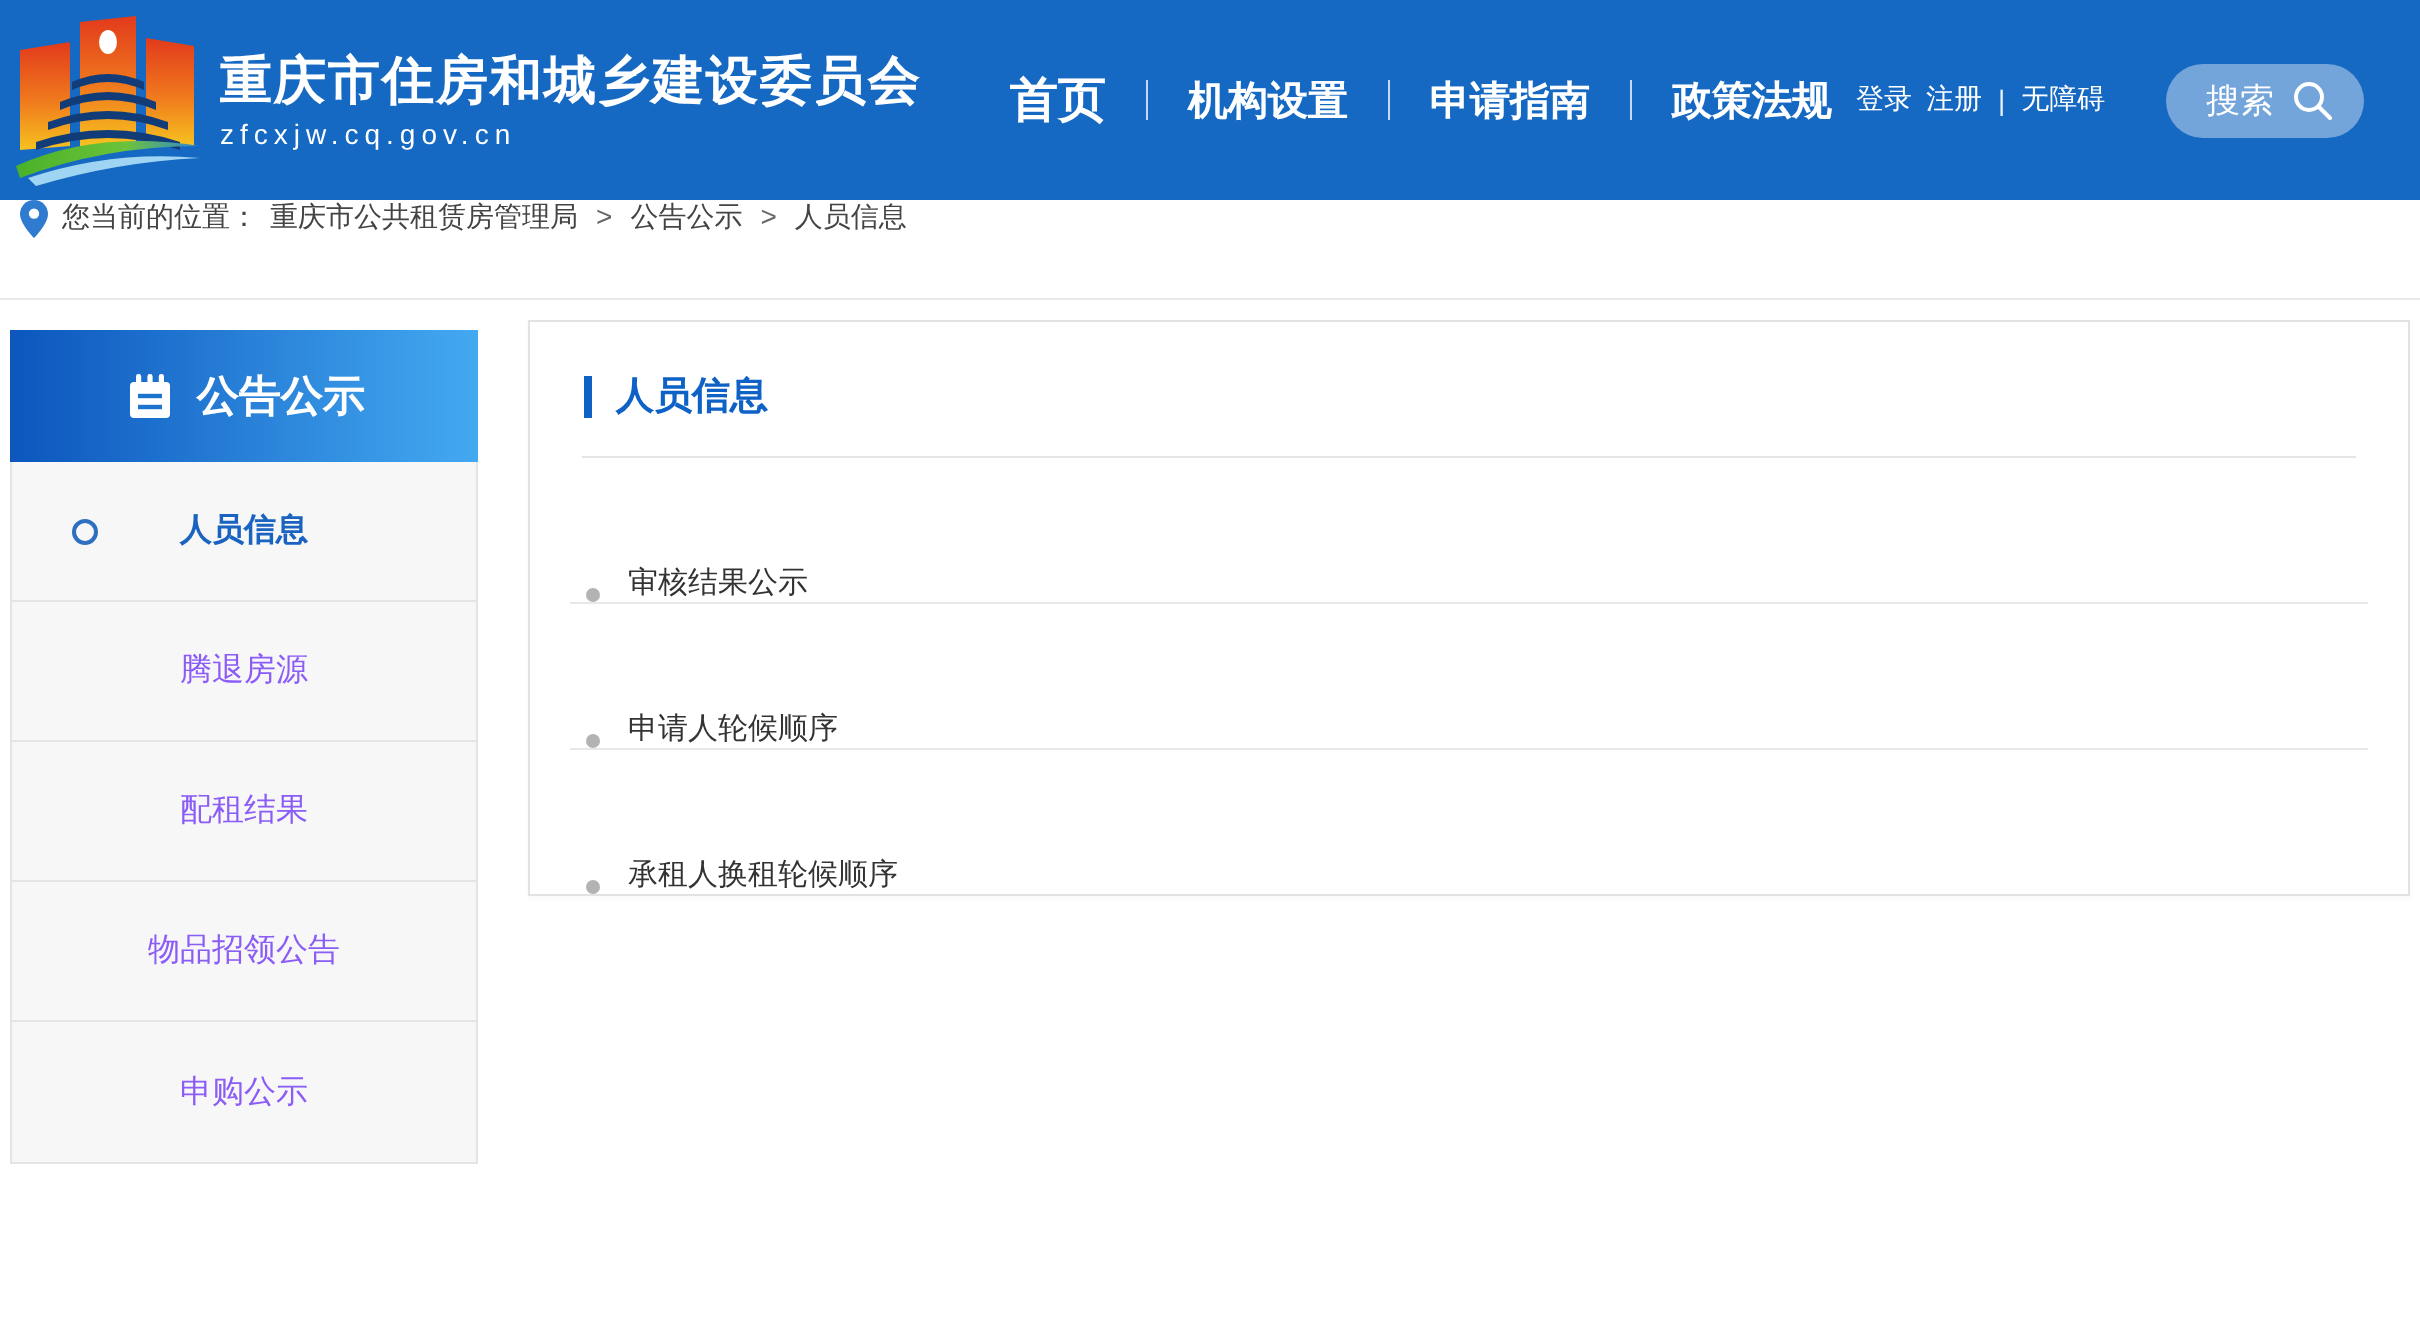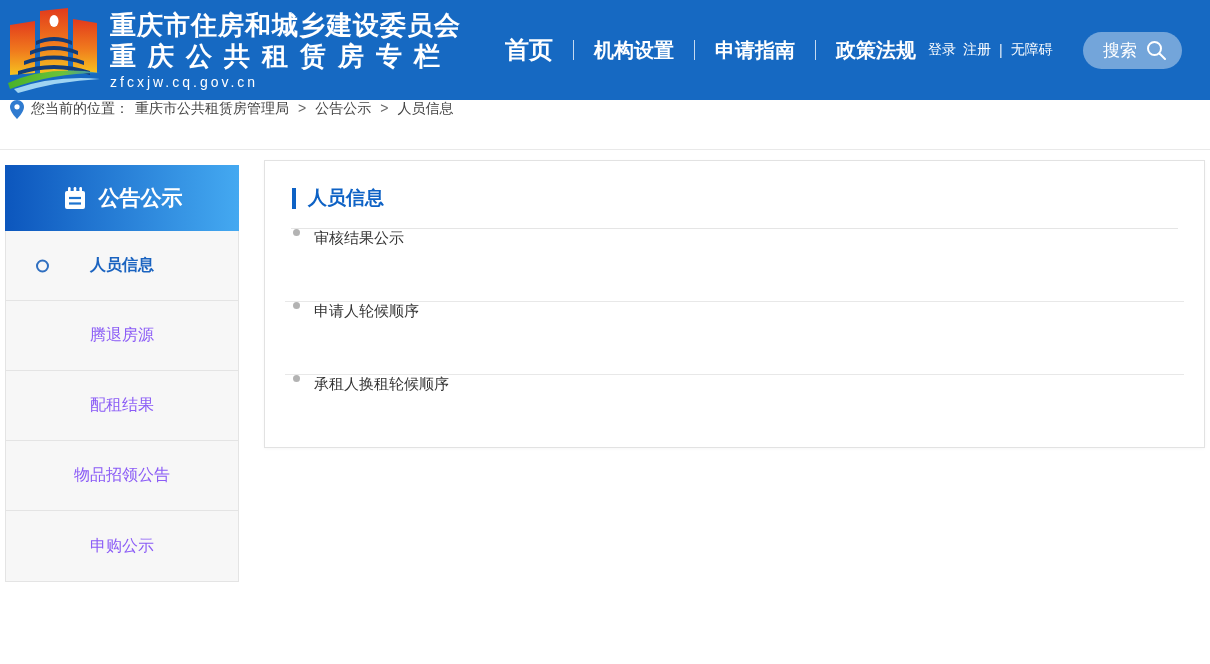--- a/index.html
+++ b/index.html
@@ -74,21 +74,21 @@
     margin-left:25px; margin-top:10px;
     width:941px; background:#fff;
     border:1px solid #e2e2e2;
     box-shadow:0 1px 3px rgba(0,0,0,.03);
   }
   .card-title-row { display:flex; align-items:center; gap:12px; padding:24px 0 17px 27px; }
   .title-bar { width:4px; height:21px; background:#0e62c5; }
   .card-title { font-size:19px; font-weight:700; color:#0e62c5; }
   .title-divider { height:1px; background:#e5e5e5; margin:0 26px; }
   .link-row {
-    height:72px; display:flex; align-items:flex-start; gap:14px;
+    height:72px; display:flex; align-items:flex-end; gap:14px;
     padding-left:28px;
   }
   .link-row .dot { width:7px; height:7px; border-radius:50%; background:#b3b3b3; flex:0 0 auto; }
   .link-row a { font-size:15px; color:#333; text-decoration:none; cursor:pointer; }
   .row-divider { height:1px; background:#e8e8e8; margin:0 20px; }
 </style>
 </head>
 <body>
 
 <header class="site-header">
@@ -112,21 +112,20 @@
       <ellipse cx="46" cy="14" rx="4.5" ry="6" fill="#fff"></ellipse>
       <path d="M28 34 Q46 26 64 34 L64 38 Q46 30 28 38 Z" fill="#123c78"></path>
       <path d="M22 44 Q46 34 70 44 L70 48 Q46 38 22 48 Z" fill="#123c78"></path>
       <path d="M16 54 Q46 43 76 54 L76 58 Q46 47 16 58 Z" fill="#123c78"></path>
       <path d="M10 64 Q46 52 82 64 L82 68 Q46 56 10 68 Z" fill="#123c78"></path>
       <path d="M0 76 Q40 58 92 66 Q44 66 2 82 Z" fill="url(#swoosh)"></path>
       <path d="M6 82 Q48 68 92 72 Q50 74 10 86 Z" fill="#9fd4f2"></path>
     </svg>
     <div class="logo-text">
       <div class="logo-line1">重庆市住房和城乡建设委员会</div>
-      <div class="logo-line2">重庆公共租赁房专栏</div>
       <div class="logo-line3">zfcxjw.cq.gov.cn</div>
     </div>
   </div>
 
   <nav class="main-nav">
     <a class="nav-item home">首页</a>
     <span class="nav-sep"></span>
     <a class="nav-item">机构设置</a>
     <span class="nav-sep"></span>
     <a class="nav-item">申请指南</a>

